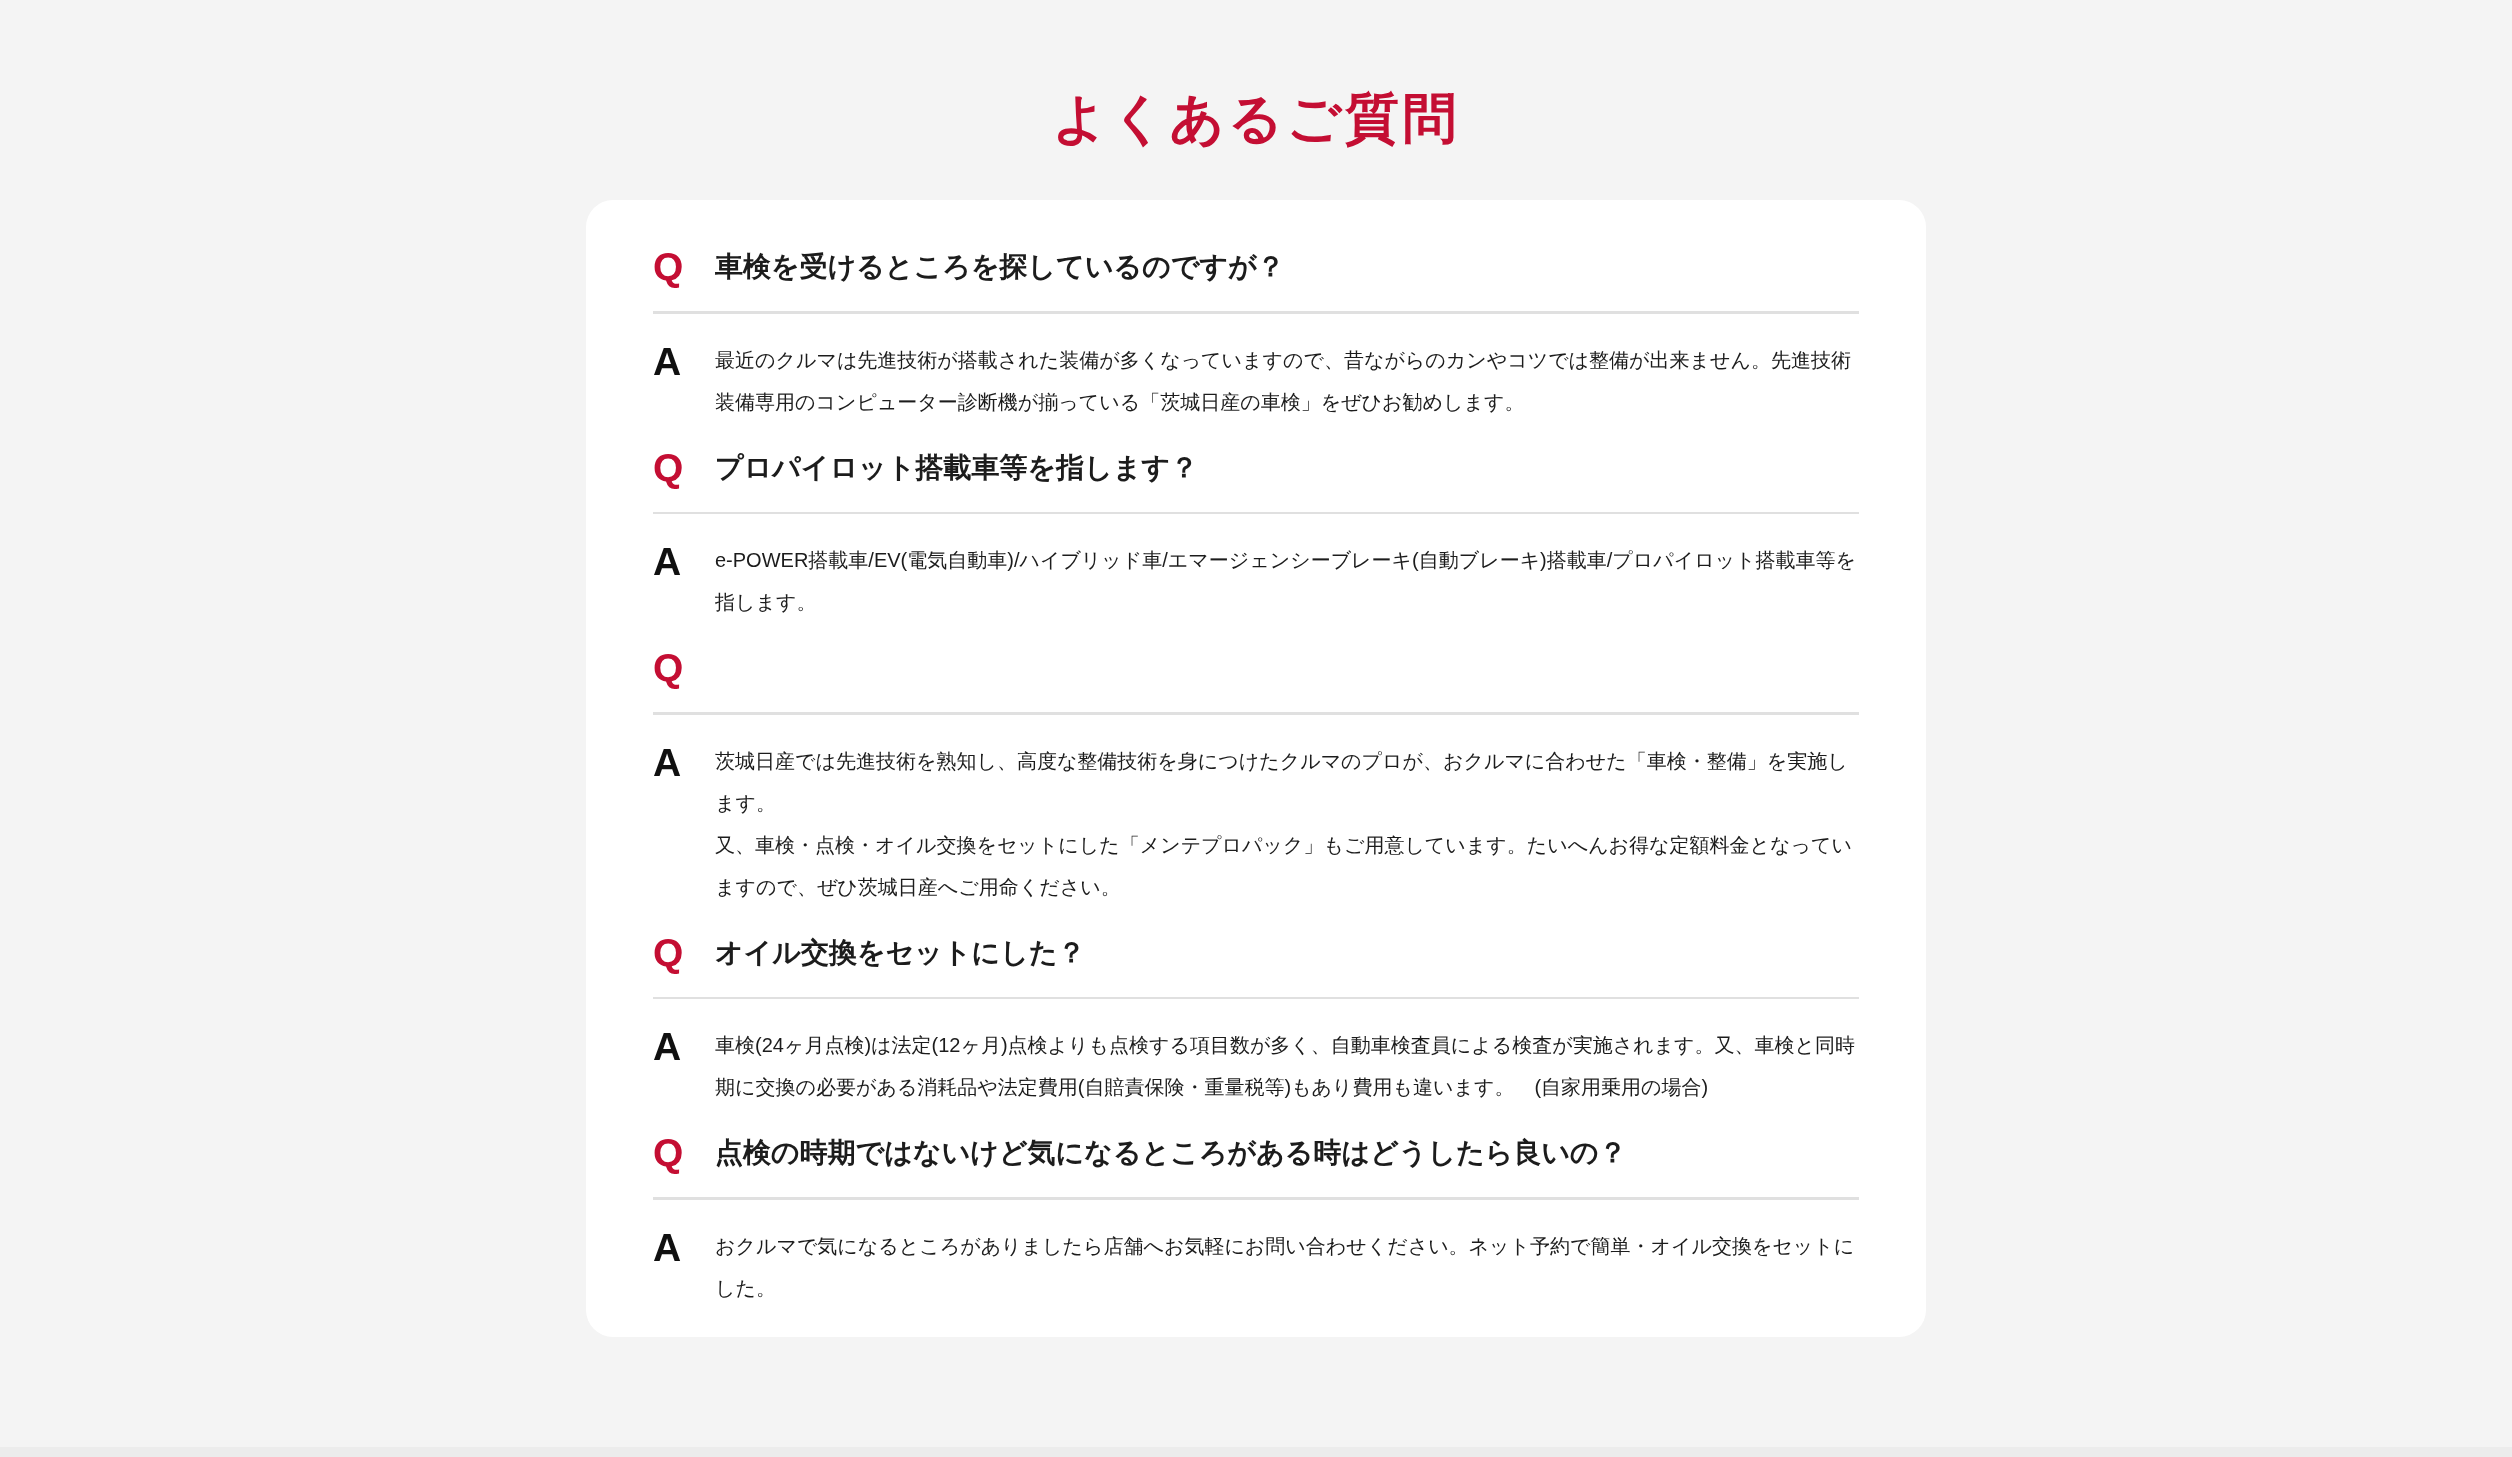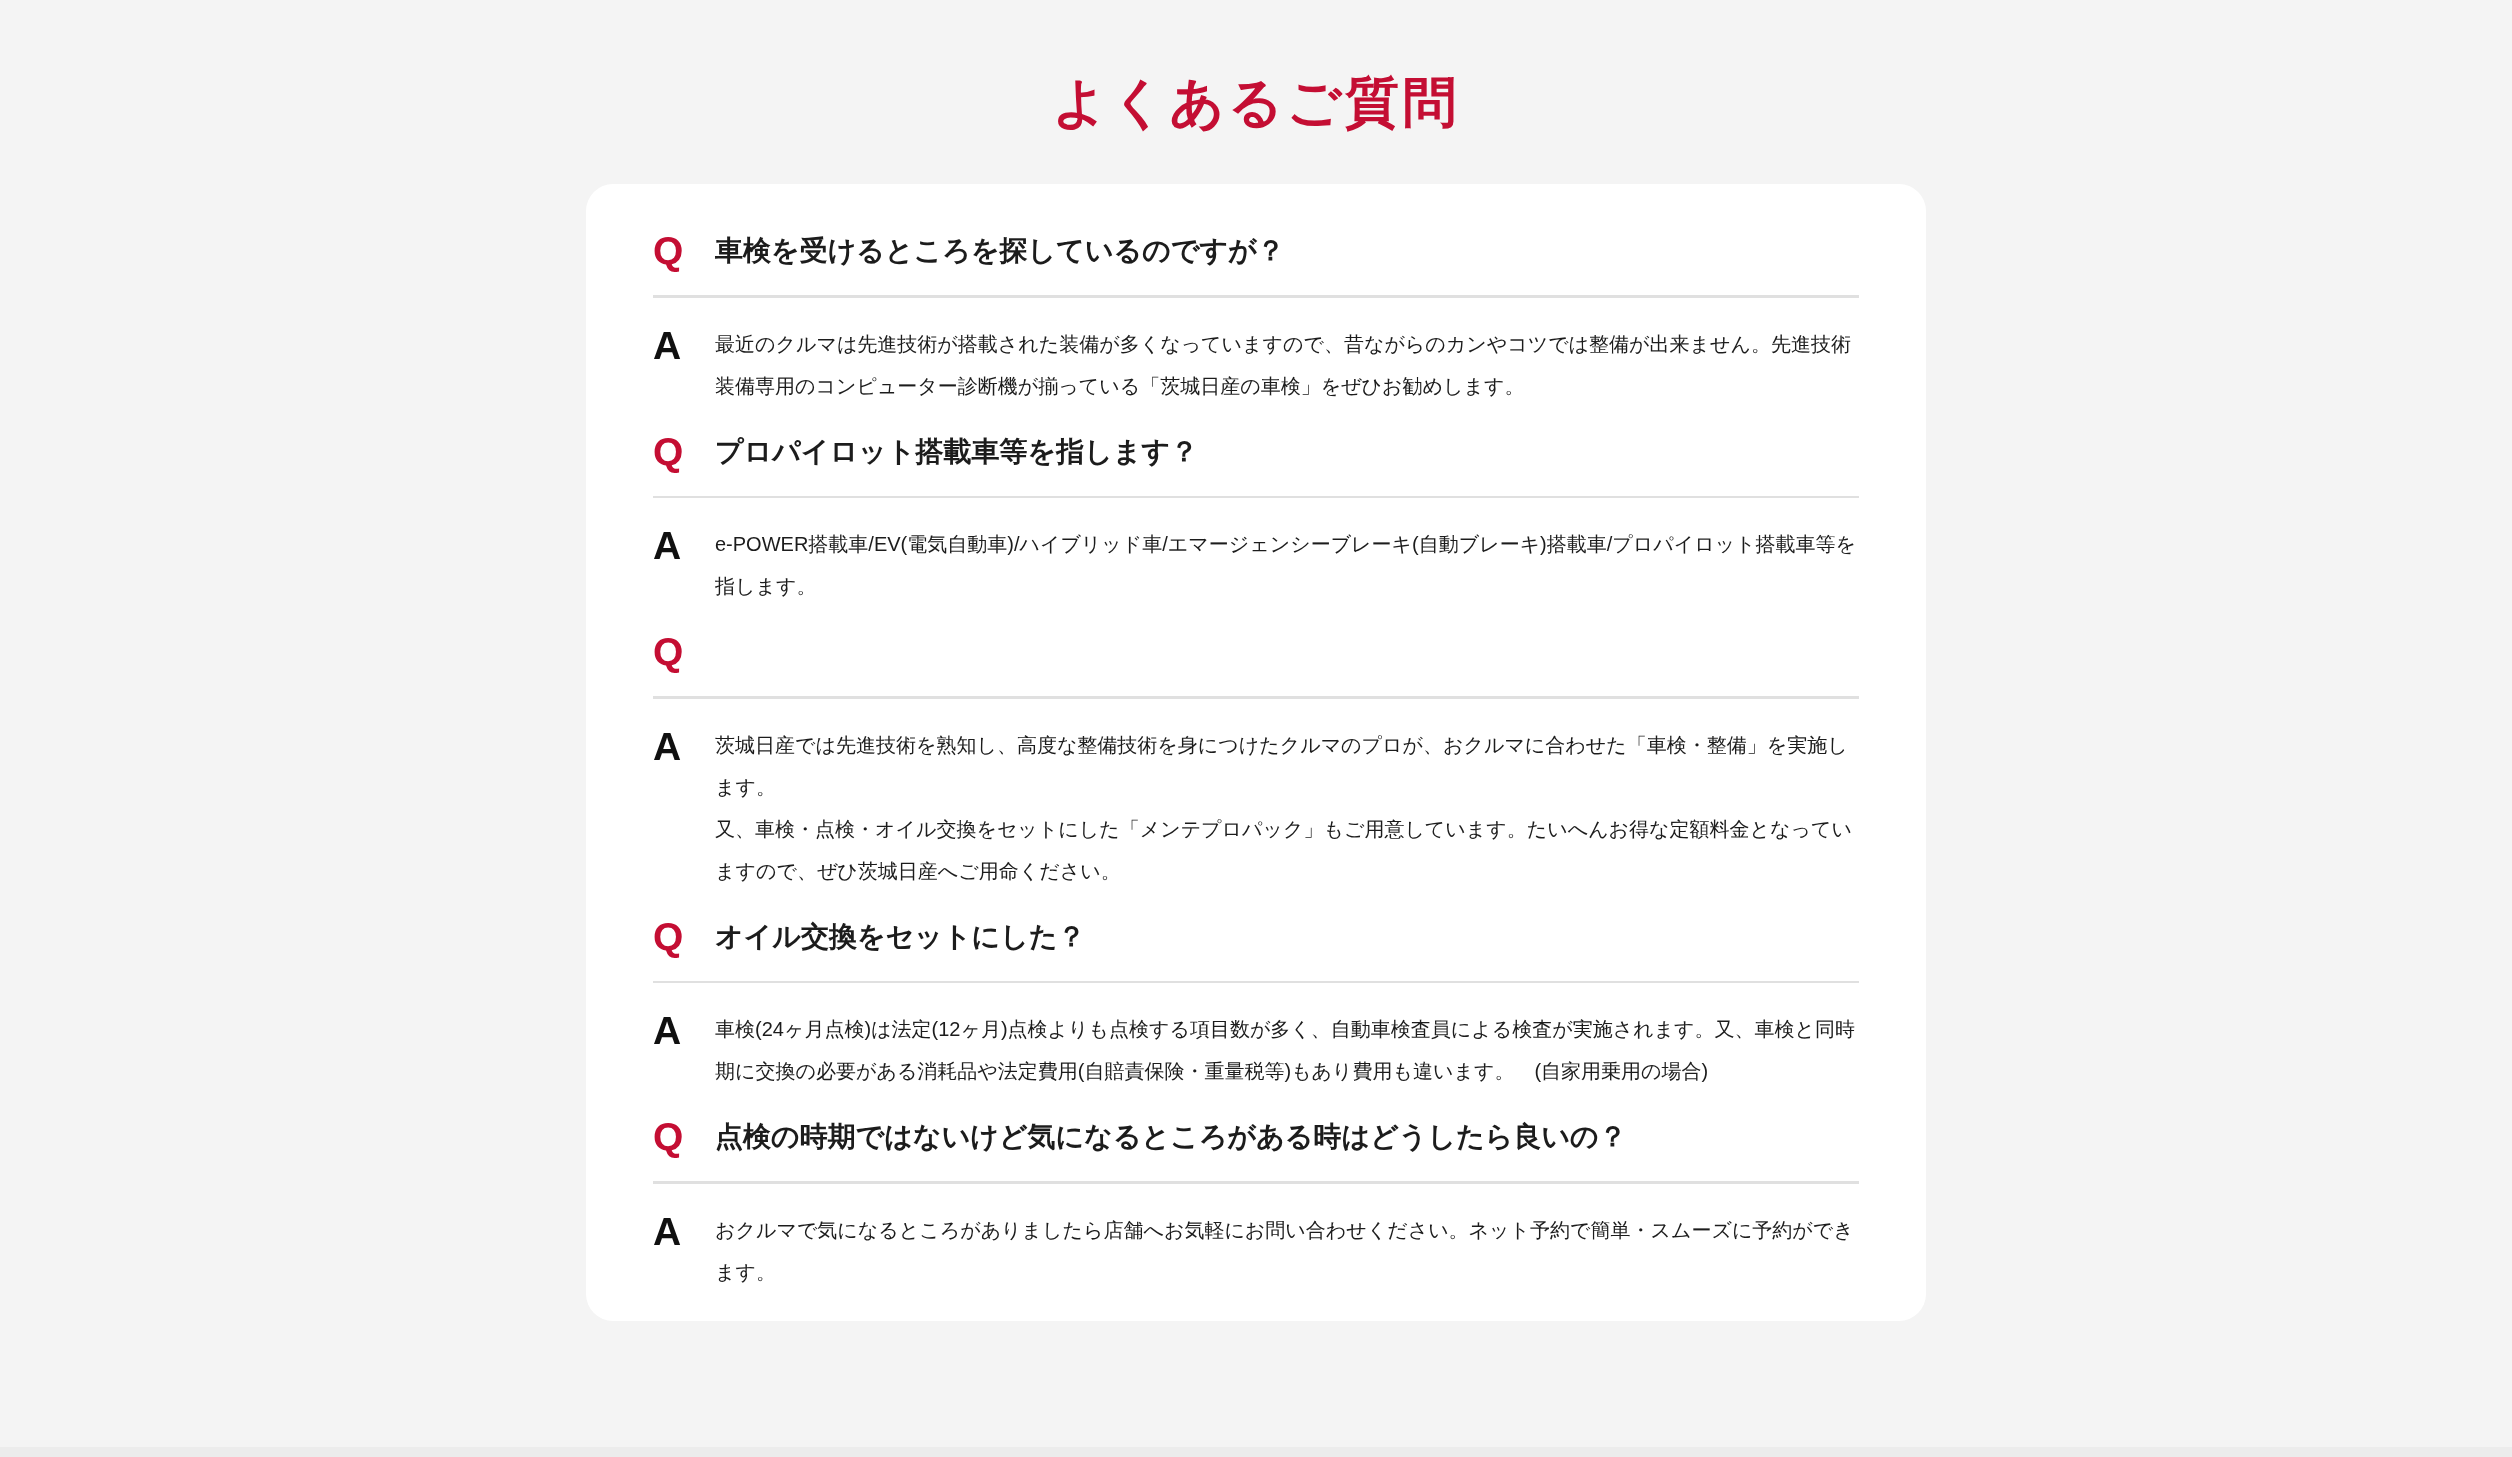--- a/index.html
+++ b/index.html
@@ -15,21 +15,21 @@
   body {
     width: 2512px;
     height: 1457px;
     background: var(--bg);
     font-family: "Liberation Sans", "DejaVu Sans", sans-serif;
     position: relative;
     overflow: hidden;
   }
   .page-title {
     padding-top: 75px;
-    margin: 0;
+    margin: 16px;
     text-align: center;
     font-size: 54px;
     line-height: 1;
     font-weight: bold;
     letter-spacing: 3.3px;
     color: var(--accent);
   }
   .faq-card {
     width: 1340px;
     margin: 55px auto 0;
@@ -142,20 +142,20 @@
   </div>
 
   <div class="faq-item">
     <div class="q-row">
       <span class="marker q-marker">Q</span>
       <span class="q-text">点検の時期ではないけど気になるところがある時はどうしたら良いの？</span>
     </div>
     <div class="divider"></div>
     <div class="a-row">
       <span class="marker a-marker">A</span>
-      <p class="a-text">おクルマで気になるところがありましたら店舗へお気軽にお問い合わせください。ネット予約で簡単・スムーズに予約ができます。</p>
+      <p class="a-text">おクルマで気になるところがありましたら店舗へお気軽にお問い合わせください。ネット予約で簡単・オイル交換をセットにした。</p>
     </div>
   </div>
 
 </div>
 
 <div class="bottom-strip"></div>
 
 
 </body></html>

